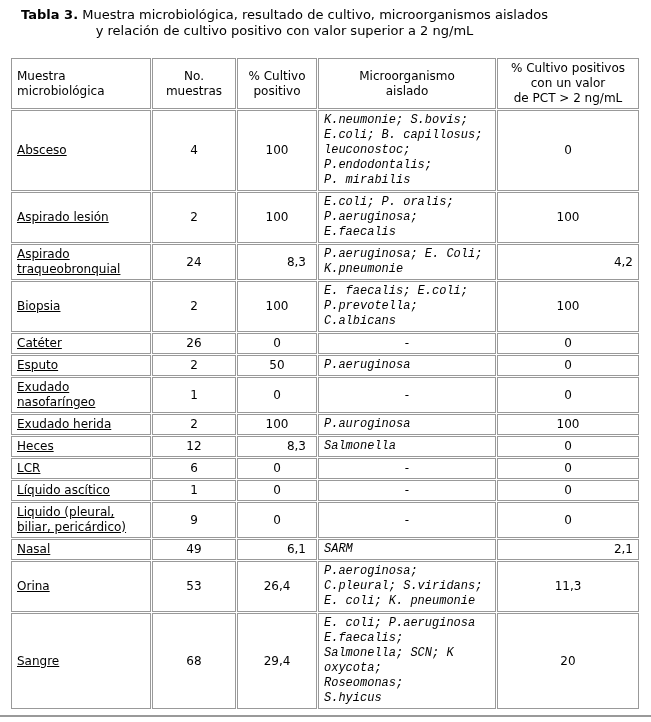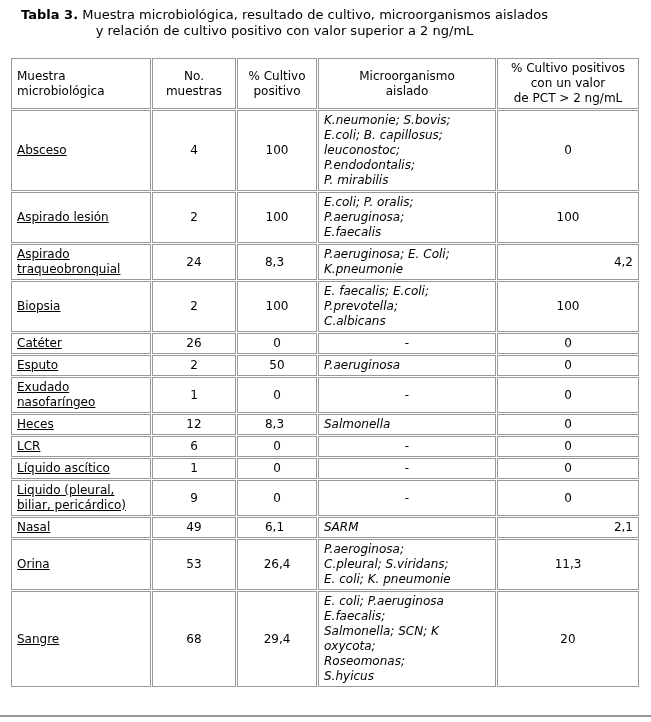--- a/index.html
+++ b/index.html
@@ -29,23 +29,23 @@
   }
   col.c1{width:140px;}
   col.c2{width:84px;}
   col.c3{width:80px;}
   col.c4{width:178px;}
   col.c5{width:142px;}
   th{text-align:center;}
   th.first{text-align:left;margin-left:32px;}
   td{text-align:center;}
   td.left{text-align:left;text-decoration:underline;}
-  td.micro{text-align:left;font-style:italic;}
+  td.micro{text-align:left;font-style:italic;font-family:Liberation Mono, monospace;}
   td.dash{text-align:center;font-style:normal;}
-  td.shift-c3{text-align:center;padding-right:10px;}
+  td.shift-c3{text-align:right;padding-right:10px;}
   td.shift-c5{text-align:right;}
   .bottom-rule{
     position:absolute;left:0;top:715px;width:651px;height:2px;
     background:#999999;
   }
 </style>
 </head>
 <body>
 
 <div class="title">
@@ -132,20 +132,27 @@
   </tr>
         <tr>
     <td class="left">Exudado
 nasofaríngeo</td>
     <td>1</td>
     <td>0</td>
     <td class="dash">-</td>
     <td>0</td>
   </tr>
         <tr>
+    <td class="left">Exudado herida</td>
+    <td>2</td>
+    <td>100</td>
+    <td class="micro">P.auroginosa</td>
+    <td>100</td>
+  </tr>
+        <tr>
     <td class="left">Heces</td>
     <td>12</td>
     <td class="shift-c3">8,3</td>
     <td class="micro">Salmonella</td>
     <td>0</td>
   </tr>
         <tr>
     <td class="left">LCR</td>
     <td>6</td>
     <td>0</td>

